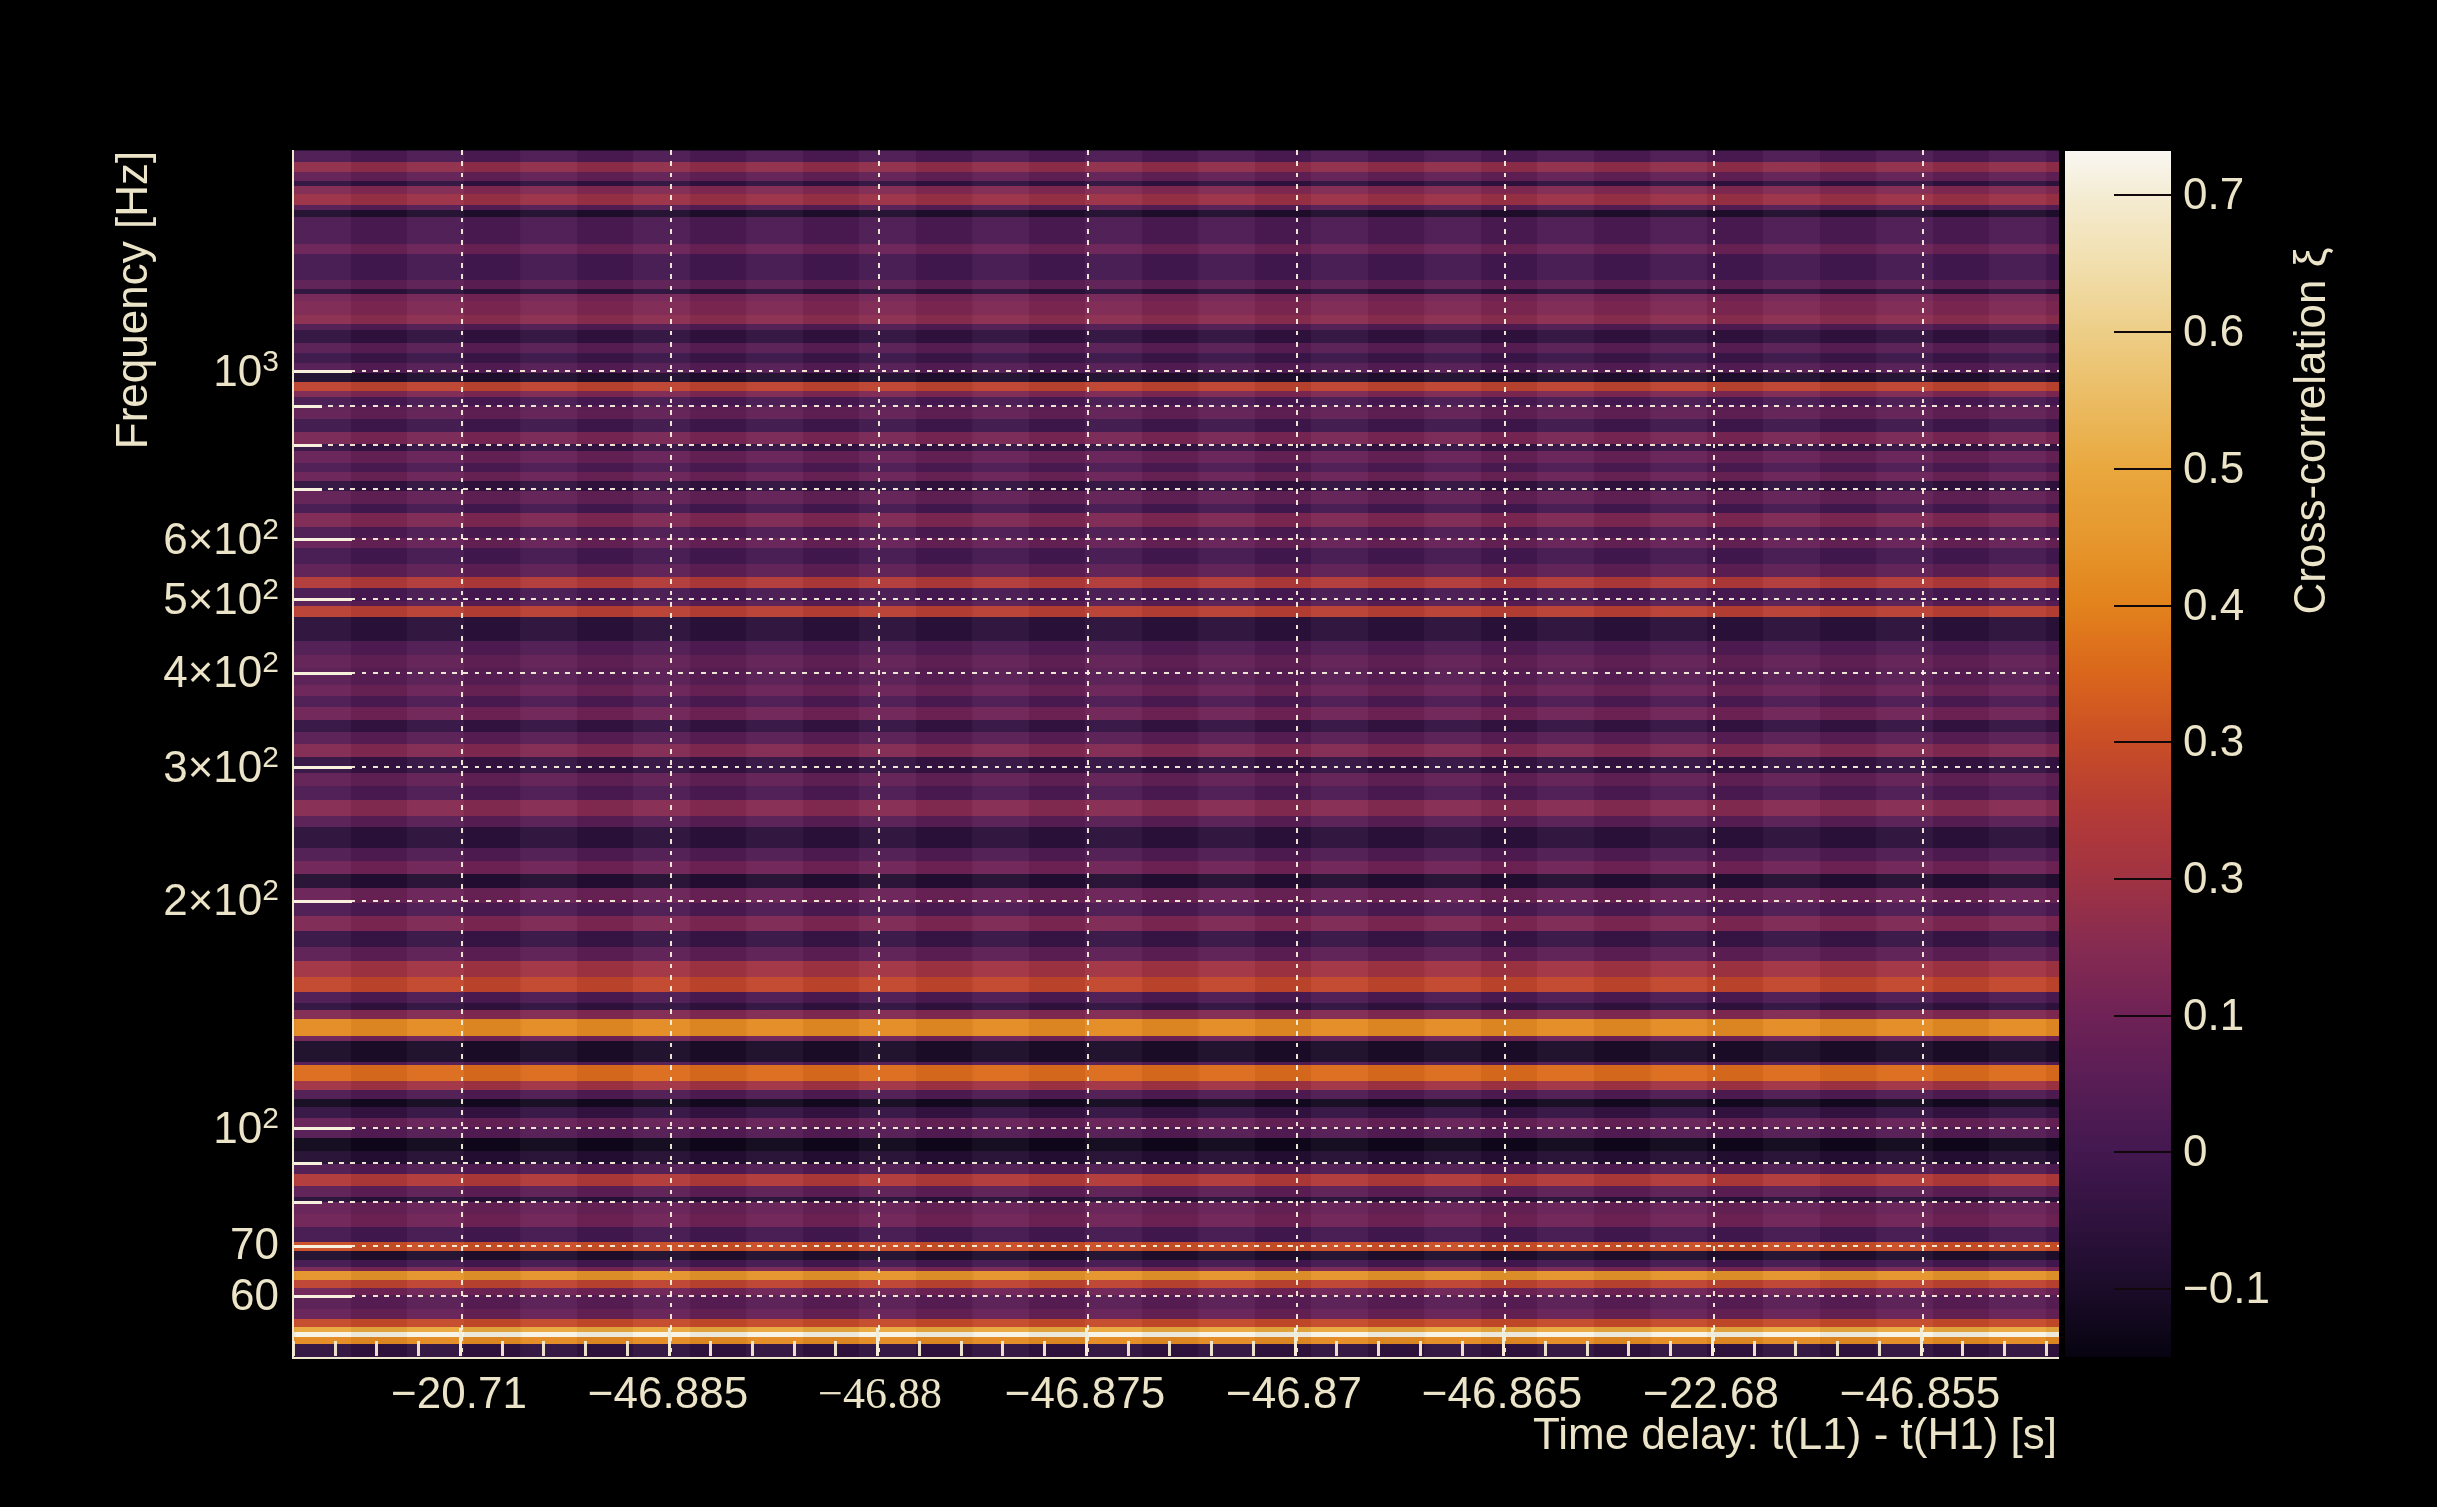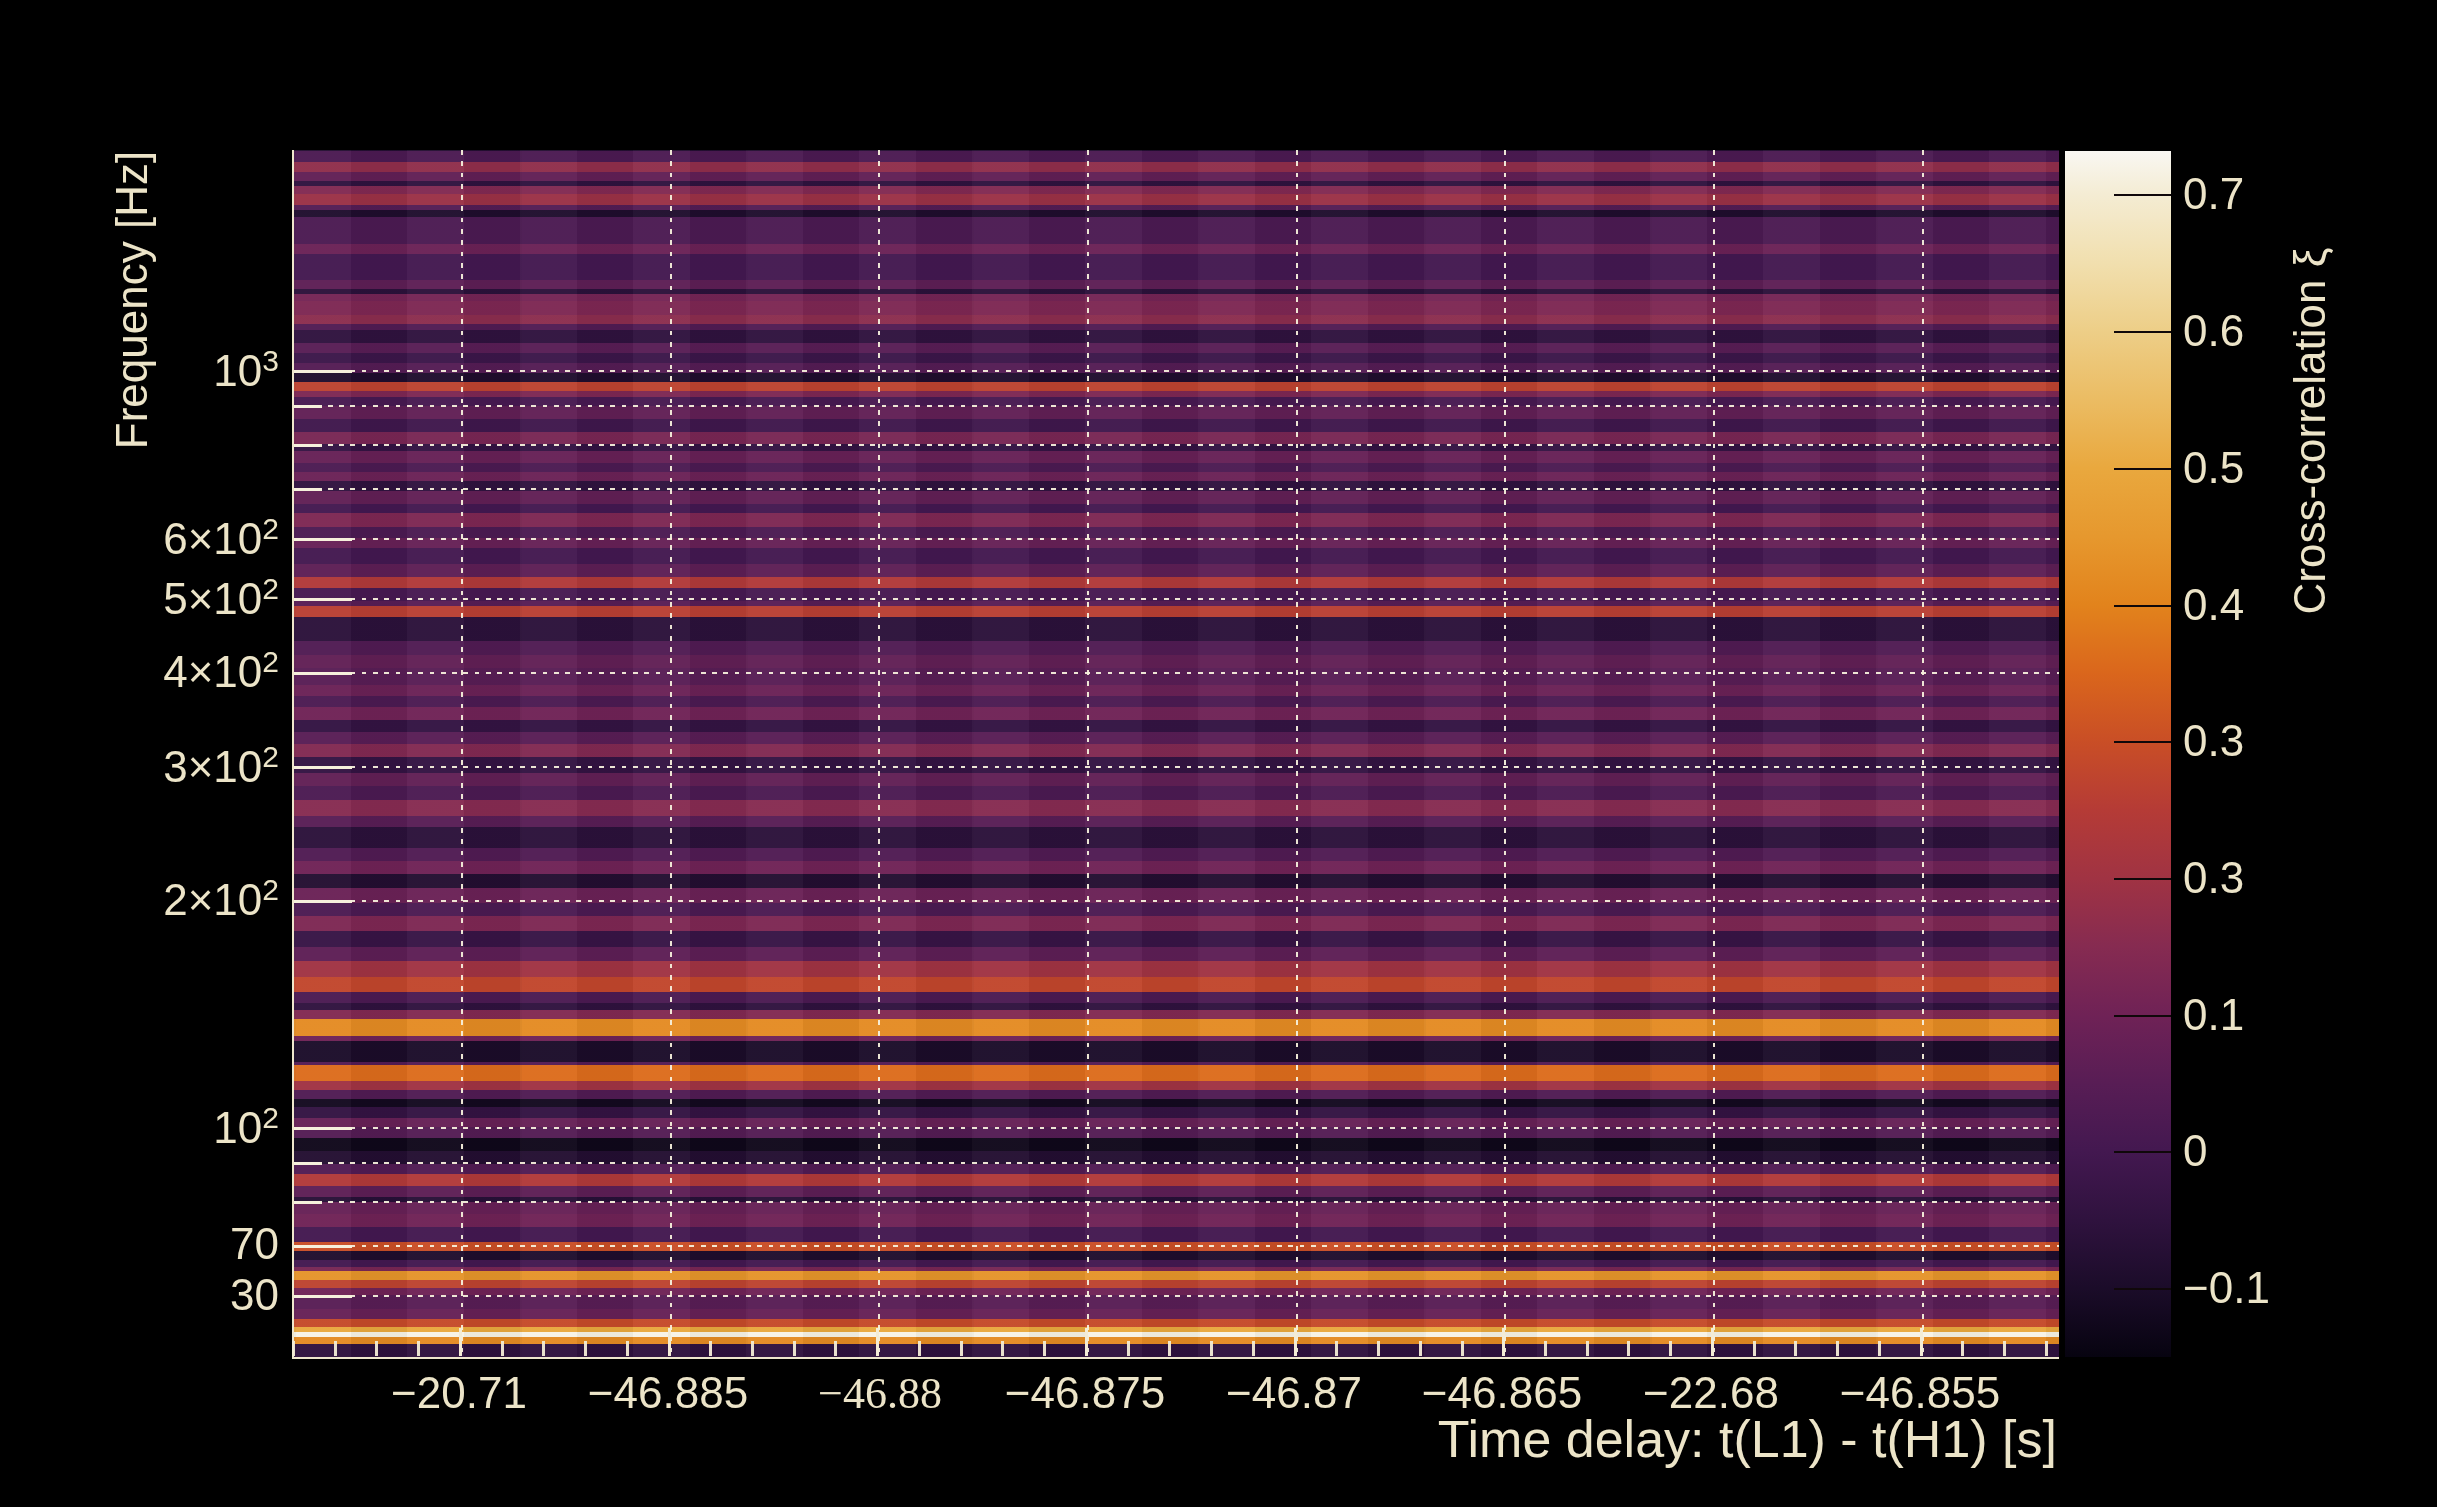--- a/index.html
+++ b/index.html
@@ -24,21 +24,21 @@
       repeating-linear-gradient(90deg, rgba(255,255,255,0.030) 0 57px, rgba(0,0,0,0.045) 57px 113px),
       repeating-linear-gradient(90deg, rgba(0,0,0,0.03) 0 1.9px, rgba(0,0,0,0) 1.9px 226px);
   }
   .hgrid{position:absolute;height:1.9px;background-image:repeating-linear-gradient(to right,rgba(246,240,220,0.95) 0 4.7px,rgba(246,240,220,0) 4.7px 11.3px);}
   .hstub{position:absolute;height:2.8px;background:#f6f0dc;}
   .vgrid{position:absolute;width:1.9px;background-image:repeating-linear-gradient(to bottom,rgba(246,240,220,0.95) 0 4.7px,rgba(246,240,220,0) 4.7px 11.3px);}
   .xtick{position:absolute;width:2.8px;background:#f3ecd6;}
   .xticklabel{position:absolute;top:1368px;transform:translateX(-50%);font-size:44px;color:#ece4c8;white-space:nowrap;}
   .yticklabel{position:absolute;right:2159px;transform:translateY(-50%);font-size:44px;color:#ece4c8;white-space:nowrap;}
   .yticklabel sup{font-size:30px;}
-  #xlabel{position:absolute;left:292px;top:1409px;width:1765px;text-align:right;font-size:52px;color:#ece4c8;white-space:nowrap;}
+  #xlabel{position:absolute;left:292px;top:1409px;width:1765px;text-align:right;font-size:44px;color:#ece4c8;white-space:nowrap;}
   .vlabel{position:absolute;transform:translate(-50%,-50%) rotate(-90deg);font-size:44px;color:#ece4c8;white-space:nowrap;}
   #ylabel{left:132px;top:300px;}
   #cblabel{left:2310px;top:431px;}
   #colorbar{position:absolute;left:2065px;top:151px;width:106px;height:1206px;}
   .cbtick{position:absolute;left:2114px;width:57px;height:1.9px;background:#10080a;}
   .cbticklabel{position:absolute;left:2183px;transform:translateY(-50%);font-size:44px;color:#ece4c8;white-space:nowrap;}
 </style>
 </head>
 <body>
 
@@ -260,21 +260,21 @@
       <div class="xticklabel" style="left: 1711px;">−22.68</div>
       <div class="xticklabel" style="left: 1920px;">−46.855</div>
       <div class="yticklabel" style="top: 370px;">10<sup>3</sup></div>
       <div class="yticklabel" style="top: 538px;">6×10<sup>2</sup></div>
       <div class="yticklabel" style="top: 598px;">5×10<sup>2</sup></div>
       <div class="yticklabel" style="top: 671px;">4×10<sup>2</sup></div>
       <div class="yticklabel" style="top: 766px;">3×10<sup>2</sup></div>
       <div class="yticklabel" style="top: 899px;">2×10<sup>2</sup></div>
       <div class="yticklabel" style="top: 1127px;">10<sup>2</sup></div>
       <div class="yticklabel" style="top: 1244px;">70</div>
-      <div class="yticklabel" style="top: 1295px;">30</div>
+      <div class="yticklabel" style="top: 1295px;">60</div>
     </div>
 
   <div id="xlabel">Time delay: t(L1) - t(H1) [s]</div>
 
   <div id="colorbar" style="background: linear-gradient(to top, rgb(6, 3, 15) -0.23%, rgb(27, 12, 41) 5.67%, rgb(47, 18, 62) 11.34%, rgb(67, 24, 80) 17.01%, rgb(88, 29, 85) 22.68%, rgb(111, 34, 86) 28.34%, rgb(134, 43, 81) 34.01%, rgb(160, 51, 67) 39.68%, rgb(181, 59, 54) 45.35%, rgb(201, 78, 38) 51.02%, rgb(218, 102, 28) 56.69%, rgb(226, 131, 28) 62.36%, rgb(230, 152, 46) 68.03%, rgb(233, 168, 62) 73.7%, rgb(235, 188, 99) 79.37%, rgb(237, 206, 135) 85.03%, rgb(241, 223, 174) 90.7%, rgb(244, 236, 211) 96.37%, rgb(249, 247, 242) 100%);"></div>
   <div id="cb-extras">
       <div class="cbtick" style="top: 194px;"></div>
       <div class="cbticklabel" style="top: 194px;">0.7</div>
       <div class="cbtick" style="top: 331px;"></div>
       <div class="cbticklabel" style="top: 331px;">0.6</div>

